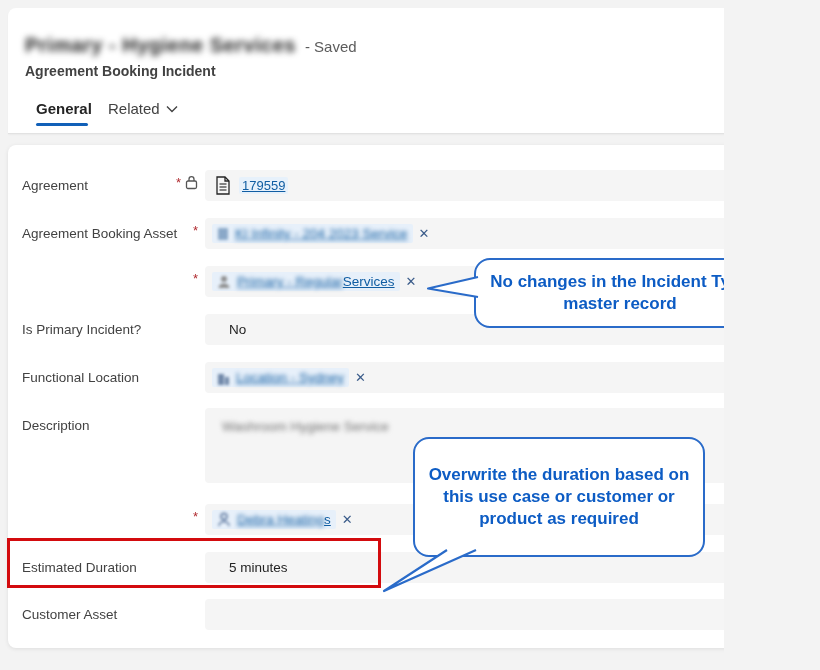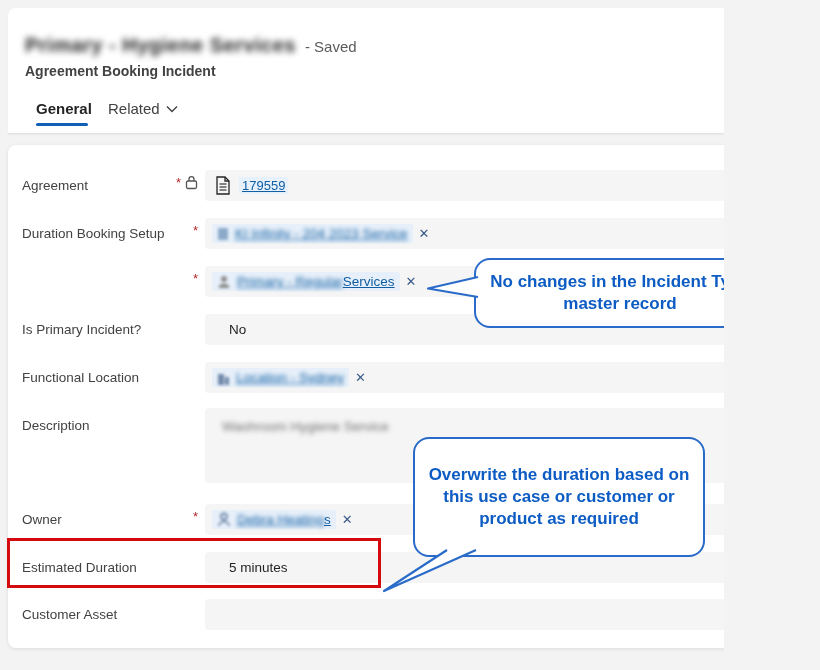--- a/index.html
+++ b/index.html
@@ -89,21 +89,21 @@
       <svg style="margin-left:10px;" width="16" height="19" viewBox="0 0 16 19">
         <path d="M2 1 h8 l4 4 v13 h-12 z" fill="none" stroke="#242424" stroke-width="1.3"></path>
         <path d="M10 1 v4 h4" fill="none" stroke="#242424" stroke-width="1.3"></path>
         <line x1="4.5" y1="8" x2="11.5" y2="8" stroke="#242424" stroke-width="1.1"></line>
         <line x1="4.5" y1="11" x2="11.5" y2="11" stroke="#242424" stroke-width="1.1"></line>
         <line x1="4.5" y1="14" x2="11.5" y2="14" stroke="#242424" stroke-width="1.1"></line>
       </svg>
       <a class="link-pill" style="margin-left:8px;">179559</a>
     </div>
 
-    <div class="row-label" style="top:80px;width:170px;">Duration Booking Setup</div>
+    <div class="row-label" style="top:80px;width:170px;">Agreement Booking Asset</div>
     <div class="marker-col" style="left:160px;top:78px;">
       <span class="req">*</span>
     </div>
     <div class="field" style="top:73px;">
       <span class="chip">
         <svg class="blur-icon" width="12" height="14" viewBox="0 0 12 14">
           <rect x="1" y="1" width="10" height="12" rx="1" fill="#8aa8c8"></rect>
         </svg>
         <span class="chip-text blur2">KI Infinity - 204 2023 Service</span>
       </span>
@@ -154,21 +154,20 @@
           <line x1="10.7" y1="10.7" x2="15" y2="15" stroke="#616161" stroke-width="1.3"></line>
         </svg>
       </span>
     </div>
 
     <div class="row-label" style="top:272px;">Description</div>
     <div class="field tall" style="top:263px;">
       <span class="desc-text">Washroom Hygiene Service</span>
     </div>
 
-    <div class="row-label" style="top:366px;">Owner</div>
     <div class="marker-col" style="left:160px;top:364px;">
       <span class="req">*</span>
     </div>
     <div class="field" style="top:359px;">
       <span class="chip">
         <svg class="blur-icon" width="14" height="15" viewBox="0 0 14 15">
           <circle cx="7" cy="4.5" r="3" fill="none" stroke="#4a6792" stroke-width="1.4"></circle>
           <path d="M2 14 a5 4.5 0 0 1 10 0" fill="none" stroke="#4a6792" stroke-width="1.4"></path>
         </svg>
         <span style="display:flex;">

